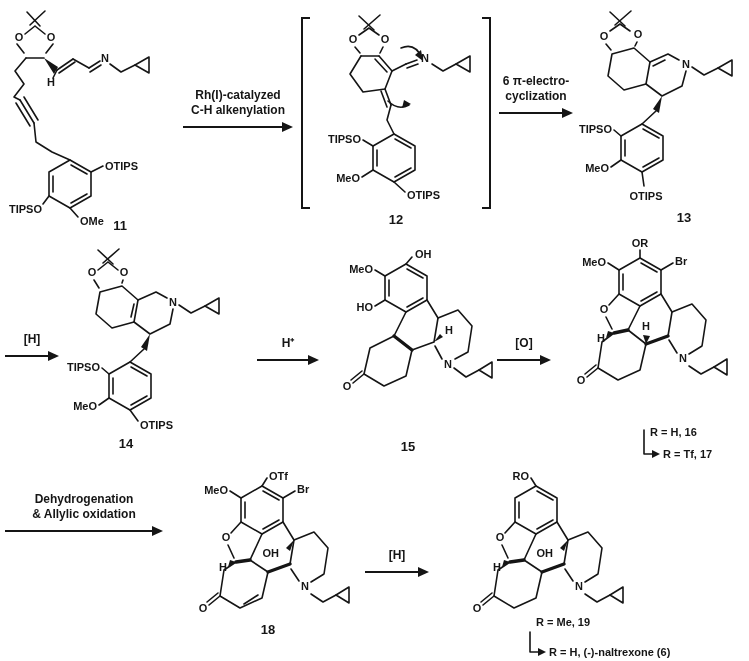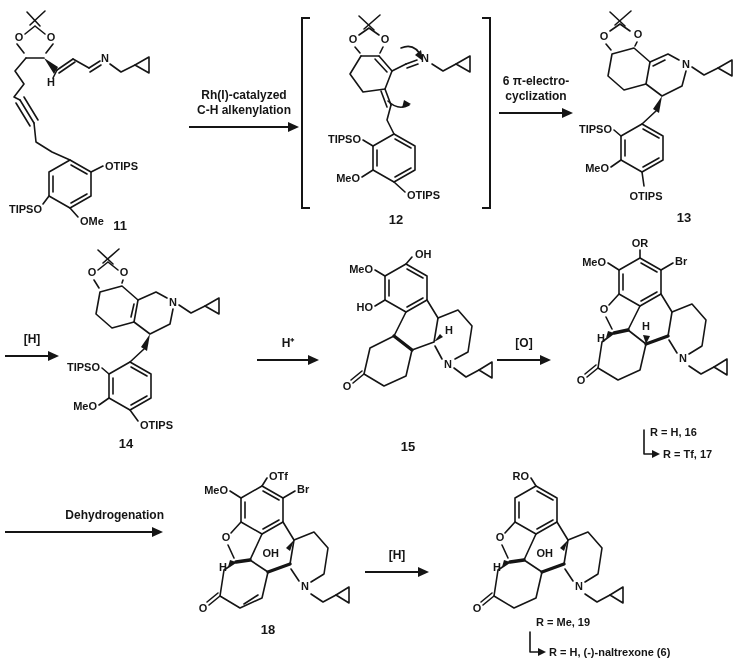--- a/index.html
+++ b/index.html
@@ -47,21 +47,21 @@
       <text x="49" y="37" text-anchor="middle">O</text>
       <text x="49" y="82" text-anchor="middle">H</text>
       <text x="103" y="58" text-anchor="middle">N</text>
       <text x="103" y="166" text-anchor="start">OTIPS</text>
       <text x="78" y="221" text-anchor="start">OMe</text>
       <text x="40" y="209" text-anchor="end">TIPSO</text>
       <text class="num" x="118" y="226" text-anchor="middle">11</text>
     </svg>
   </div>
 
-  <div class="rxn" style="left:188px;top:88px;width:112px;">
+  <div class="rxn" style="left:182px;top:88px;width:112px;">
     <div class="rxn-label">Rh(I)-catalyzed</div>
     <div class="rxn-label">C-H alkenylation</div>
     <svg class="arrow-svg" width="112" height="12">
       <line class="aline" x1="1" y1="6" x2="101" y2="6"></line>
         <polygon class="ahead" points="100,1 111,6 100,11"></polygon>
     </svg>
   </div>
 
   <div class="compound" style="left:295px;top:4px;">
     <svg class="struct" width="202" height="228" viewBox="0 0 202 228">
@@ -241,22 +241,23 @@
       <text x="48" y="77" text-anchor="middle">O</text>
       <text x="90" y="94" text-anchor="middle">H</text>
       <text x="45" y="106" text-anchor="middle">H</text>
       <text x="127" y="126" text-anchor="middle">N</text>
       <text x="25" y="148" text-anchor="middle">O</text>
       <text x="94" y="200" text-anchor="start">R = H, 16</text>
       <text x="107" y="222" text-anchor="start">R = Tf, 17</text>
     </svg>
   </div>
 
-  <div class="rxn" style="left:4px;top:508px;width:160px;text-align:right;">
+  <div class="rxn" style="left:4px;top:492px;width:160px;">
     <div class="rxn-label">Dehydrogenation</div>
+    <div class="rxn-label">&amp; Allylic oxidation</div>
     <svg class="arrow-svg" width="160" height="12">
       <line class="aline" x1="1" y1="6" x2="149" y2="6"></line>
         <polygon class="ahead" points="148,1 159,6 148,11"></polygon>
     </svg>
   </div>
 
   <div class="compound" style="left:166px;top:468px;">
     <svg class="struct" width="196" height="192" viewBox="0 0 196 192">
       <g>
         <path class="sk" d="M96,18 L117,30 L117,54 L96,66 L75,54 L75,30 Z"></path>

